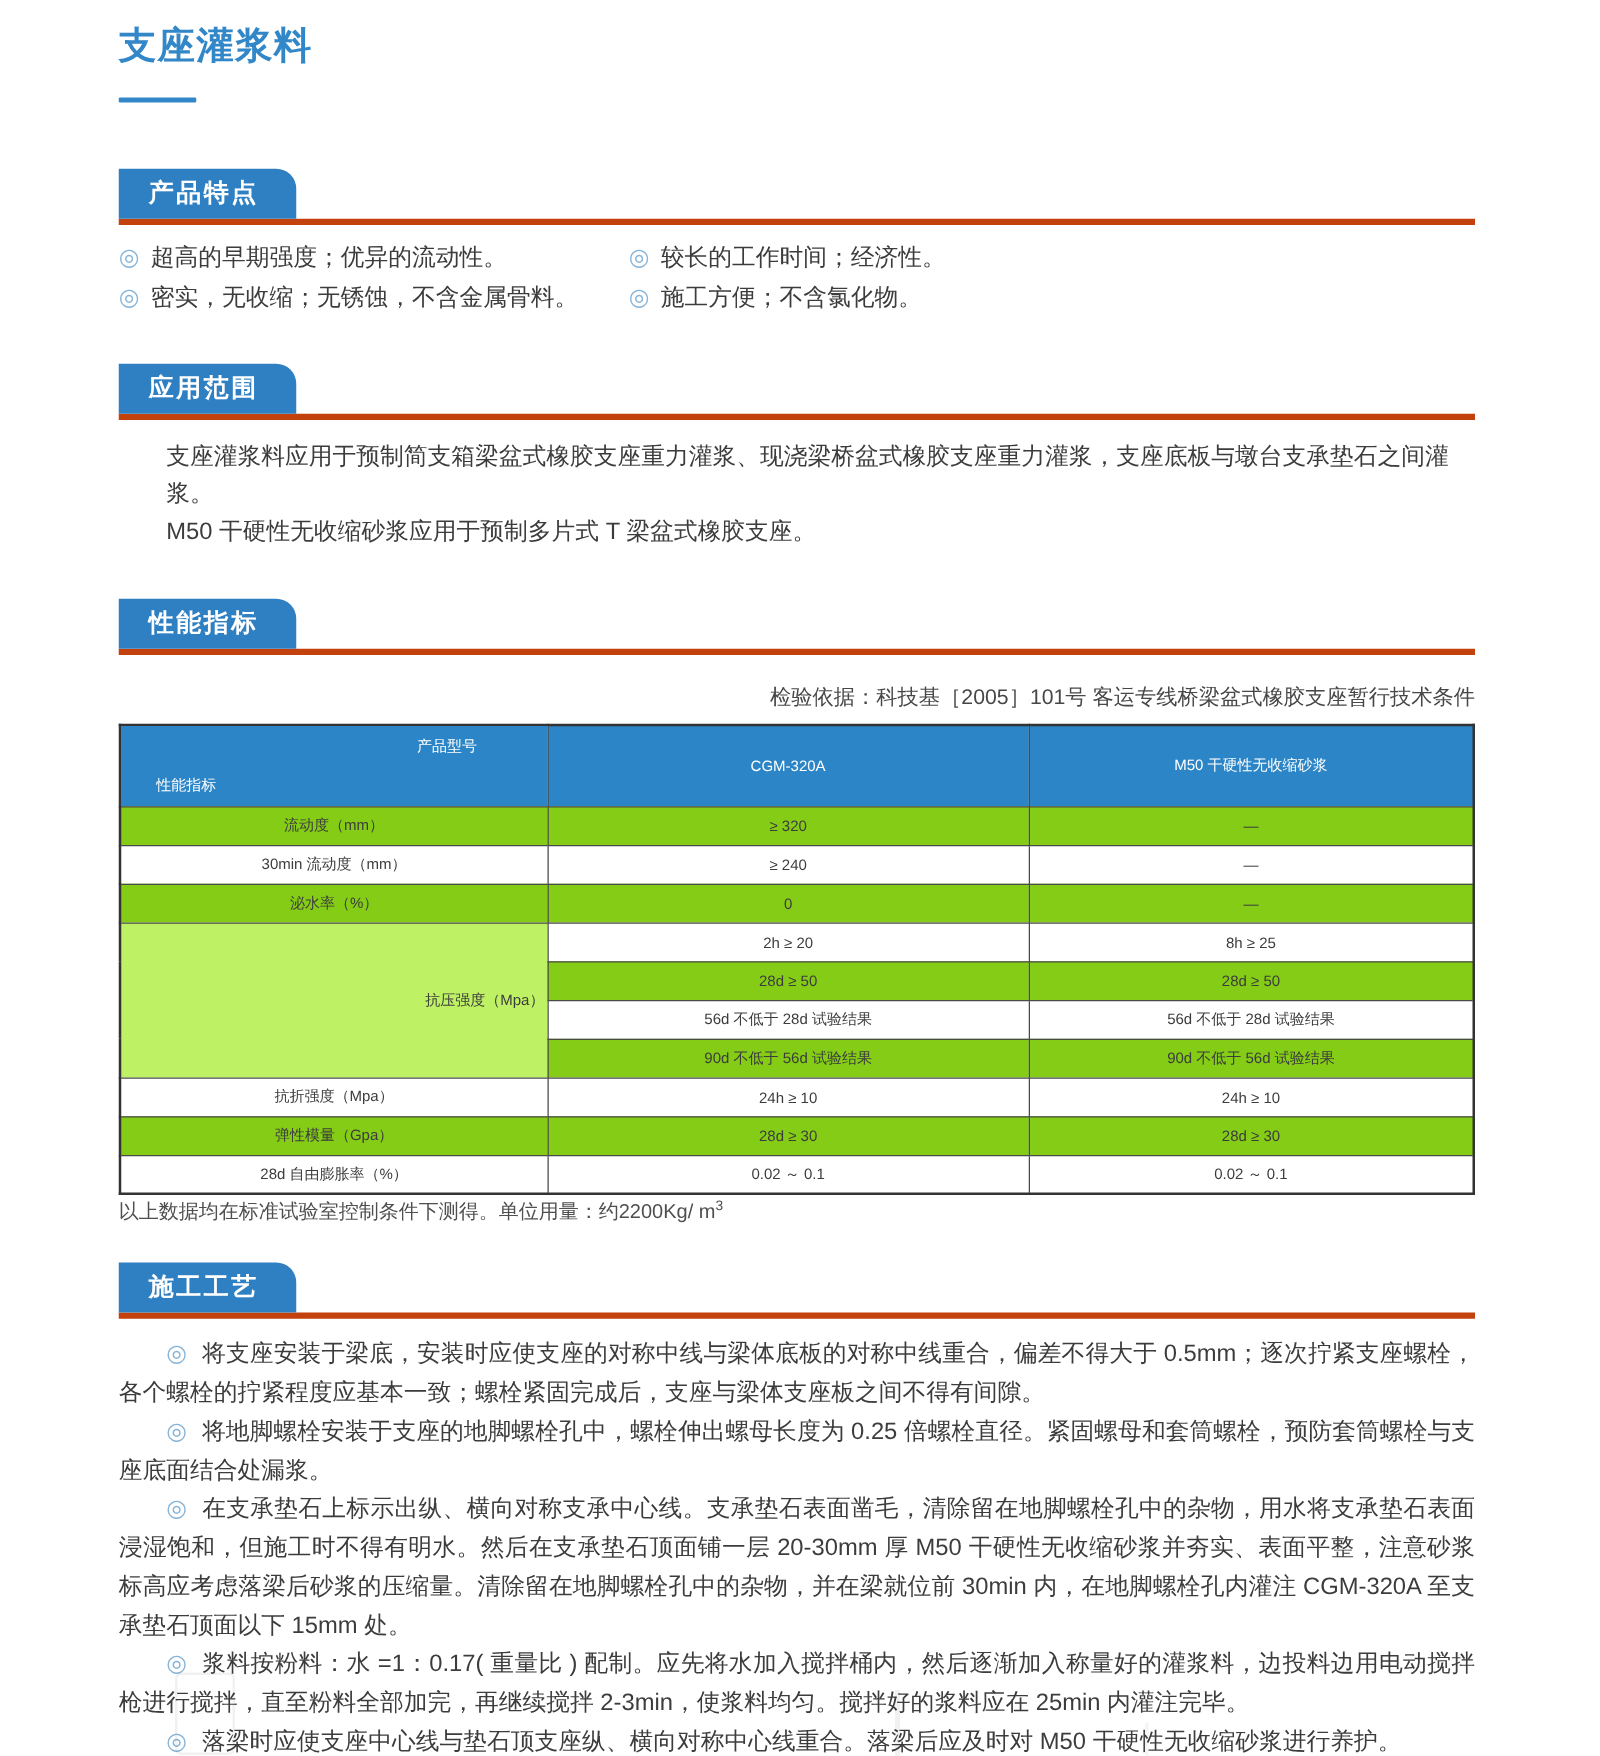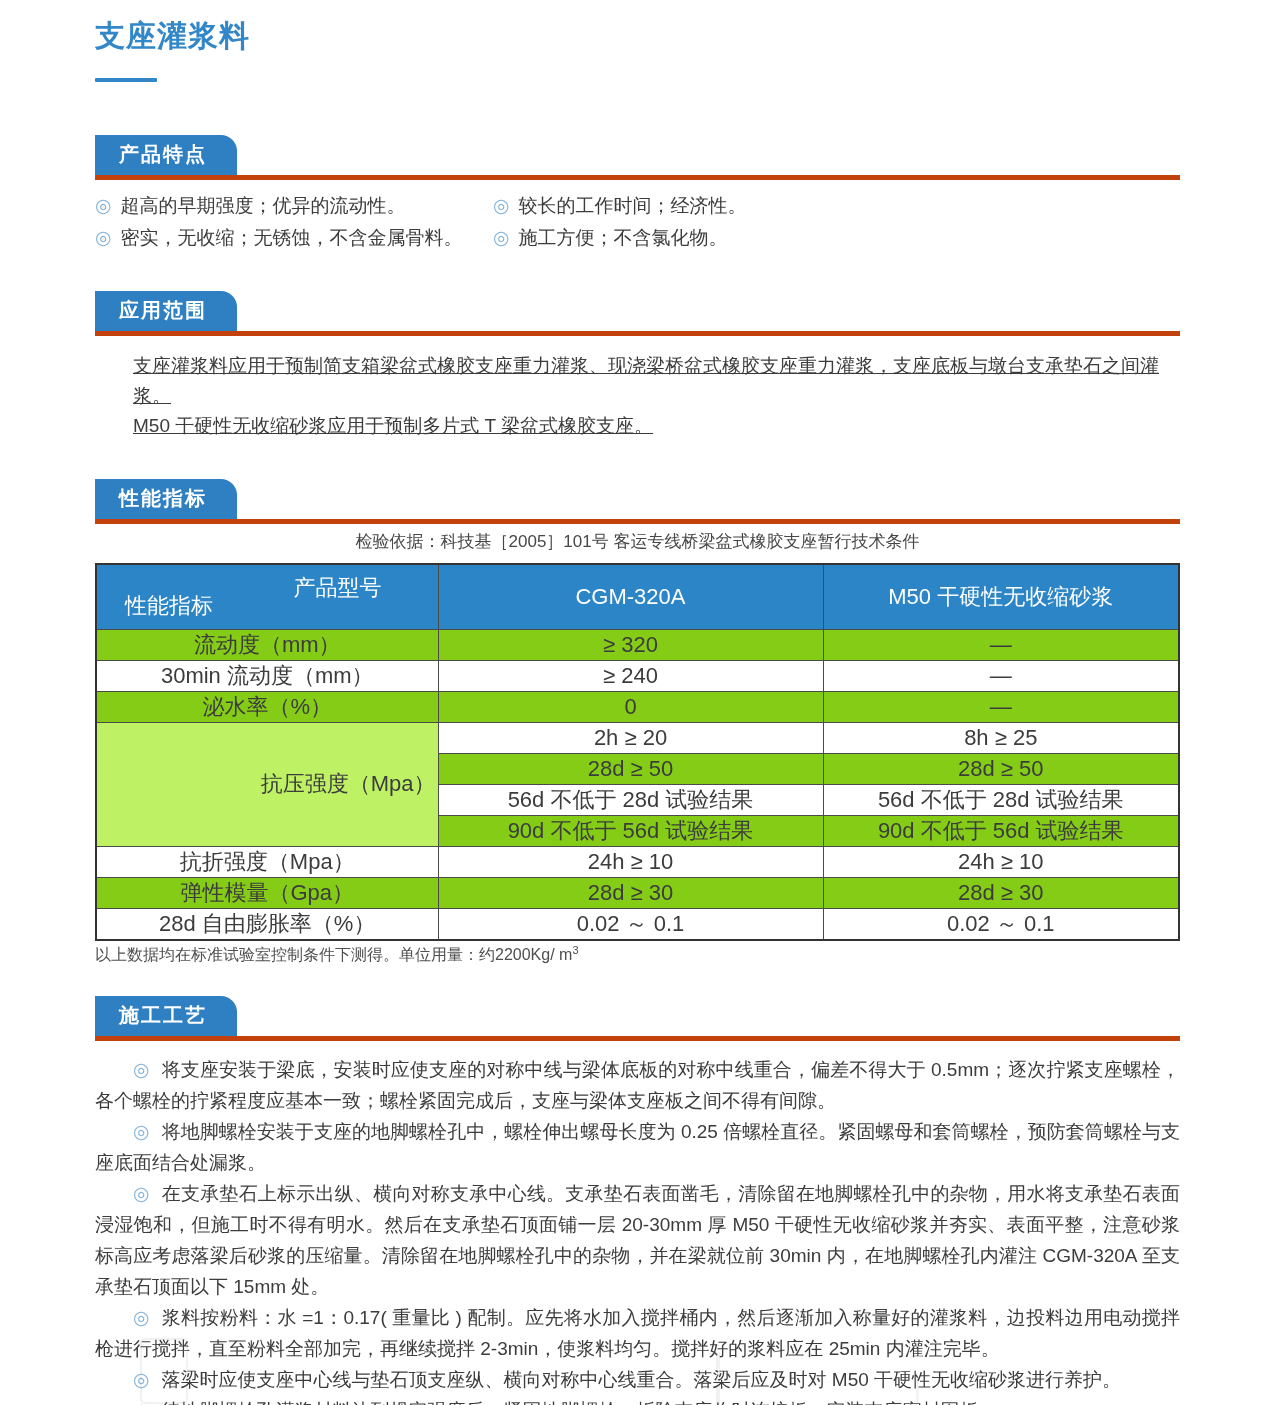--- a/index.html
+++ b/index.html
@@ -20,35 +20,35 @@
   .sec-tab {
     background:#2e80c3; color:#ffffff; font-weight:bold; font-size:20px;
     letter-spacing:2px; padding:6px 30px 7px 24px;
     border-radius:0 16px 0 0;
   }
 
   
   .sec-features { margin-top:53px; }
   .features-grid {
     margin-top:13px; display:grid; grid-template-columns:392px 1fr;
-    grid-auto-rows:32px; font-size:19px; column-gap:6px;
+    grid-auto-rows:32px; font-size:19px; column-gap:16px;
   }
   .bullet { color:#86b4d8; font-size:19px; margin-right:9px; position:relative; top:0px; }
   .feat-item { white-space:nowrap; }
 
   
   .sec-app { margin-top:34px; }
-  .app-lines { margin-top:15px; padding-left:38px; font-size:19px; line-height:30px;text-decoration:underline; }
+  .app-lines { margin-top:15px; padding-left:38px; font-size:19px; line-height:30px; }
 
   
   .sec-perf { margin-top:38px; }
-  .basis { margin-top:6px; text-align:center; font-size:17px; color:#474747; }
+  .basis { margin-top:22px; text-align:right; font-size:17px; color:#474747; }
   .perf-table {
     margin-top:10px; border-collapse:collapse; width:1083px;
-    font-size:22px; table-layout:fixed;
+    font-size:12px; table-layout:fixed;
   }
   .perf-table td, .perf-table th {
     border:1px solid #4a4a4a; text-align:center; vertical-align:middle;
     height:31px; padding:0 2px; font-weight:normal;
   }
   .perf-table { border:2px solid #333; }
   .perf-table thead th { background:#2b85c7; color:#ffffff; height:65px; }
   .perf-table tr.gray td { background:#84cc16; }
   .perf-table td.span-label { background:#bef264;text-align:right; }
   th.corner {

